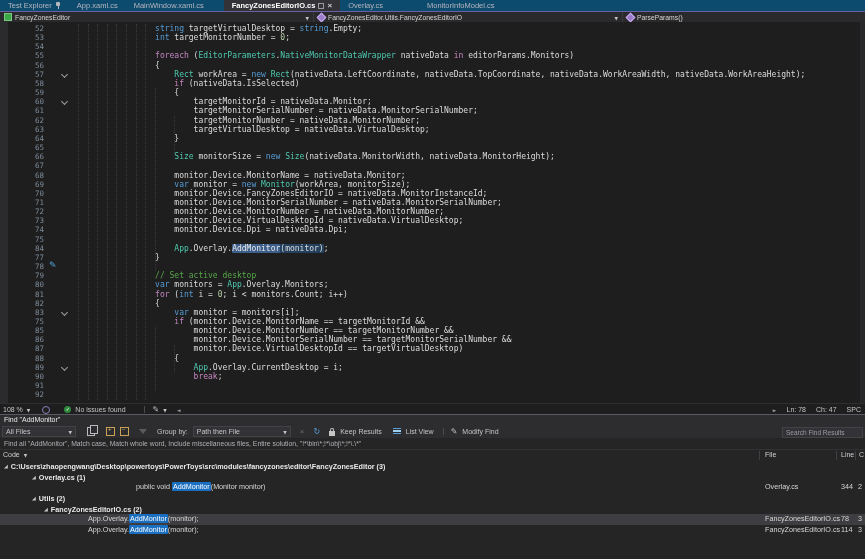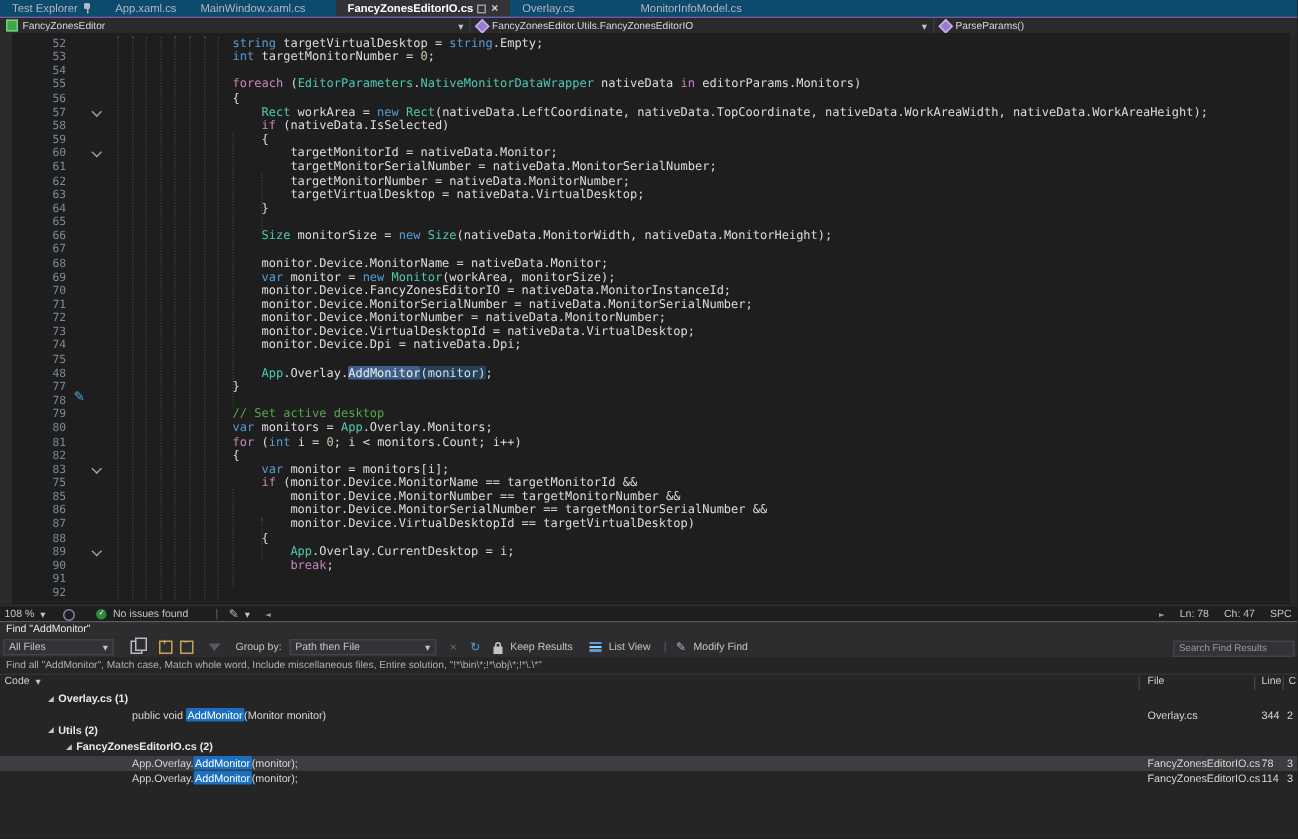--- a/index.html
+++ b/index.html
@@ -162,21 +162,21 @@
       <div class="lnum">66</div>
       <div class="lnum">67</div>
       <div class="lnum">68</div>
       <div class="lnum">69</div>
       <div class="lnum">70</div>
       <div class="lnum">71</div>
       <div class="lnum">72</div>
       <div class="lnum">73</div>
       <div class="lnum">74</div>
       <div class="lnum">75</div>
-      <div class="lnum">48</div>
+      <div class="lnum">84</div>
       <div class="lnum">77</div>
       <div class="lnum">78</div>
       <div class="lnum">79</div>
       <div class="lnum">80</div>
       <div class="lnum">81</div>
       <div class="lnum">82</div>
       <div class="lnum">83</div>
       <div class="lnum">75</div>
       <div class="lnum">85</div>
       <div class="lnum">86</div>
@@ -296,20 +296,21 @@
       <span class="dd"></span>
     </div>
     <span class="hsep" style="left:759px"></span>
     <span class="hcol" style="left:765px">File</span>
     <span class="hsep" style="left:836px"></span>
     <span class="hcol" style="left:841px">Line</span>
     <span class="hsep" style="left:855px"></span>
     <span class="hcol" style="left:859px">C</span>
   </div>
   <div id="rows">
+      <div class="rrow"><span style="padding-left: 4px; display: inline-block;"><span class="expander"></span><span class="gtext">C:\Users\zhaopengwang\Desktop\powertoys\PowerToys\src\modules\fancyzones\editor\FancyZonesEditor (3)</span></span></div>
       <div class="rrow"><span style="padding-left: 32px; display: inline-block;"><span class="expander"></span><span class="gtext">Overlay.cs (1)</span></span></div>
-      <div class="rrow"><span style="padding-left: 88px; display: inline-block;"><span>public void </span><span class="match">AddMonitor</span><span>(Monitor monitor)</span></span><span class="rfile">Overlay.cs</span><span class="rline">344</span><span class="rcol">2</span></div>
+      <div class="rrow"><span style="padding-left: 88px; display: inline-block; margin-left: 48px;"><span>public void </span><span class="match">AddMonitor</span><span>(Monitor monitor)</span></span><span class="rfile">Overlay.cs</span><span class="rline">344</span><span class="rcol">2</span></div>
       <div class="rrow"><span style="padding-left: 32px; display: inline-block;"><span class="expander"></span><span class="gtext">Utils (2)</span></span></div>
       <div class="rrow"><span style="padding-left: 44px; display: inline-block;"><span class="expander"></span><span class="gtext">FancyZonesEditorIO.cs (2)</span></span></div>
       <div class="rrow selected"><span style="padding-left: 88px; display: inline-block;"><span>App.Overlay.</span><span class="match">AddMonitor</span><span>(monitor);</span></span><span class="rfile">FancyZonesEditorIO.cs</span><span class="rline">78</span><span class="rcol">3</span></div>
       <div class="rrow"><span style="padding-left: 88px; display: inline-block;"><span>App.Overlay.</span><span class="match">AddMonitor</span><span>(monitor);</span></span><span class="rfile">FancyZonesEditorIO.cs</span><span class="rline">114</span><span class="rcol">3</span></div>
     </div>
 </div>
 
 </body></html>

